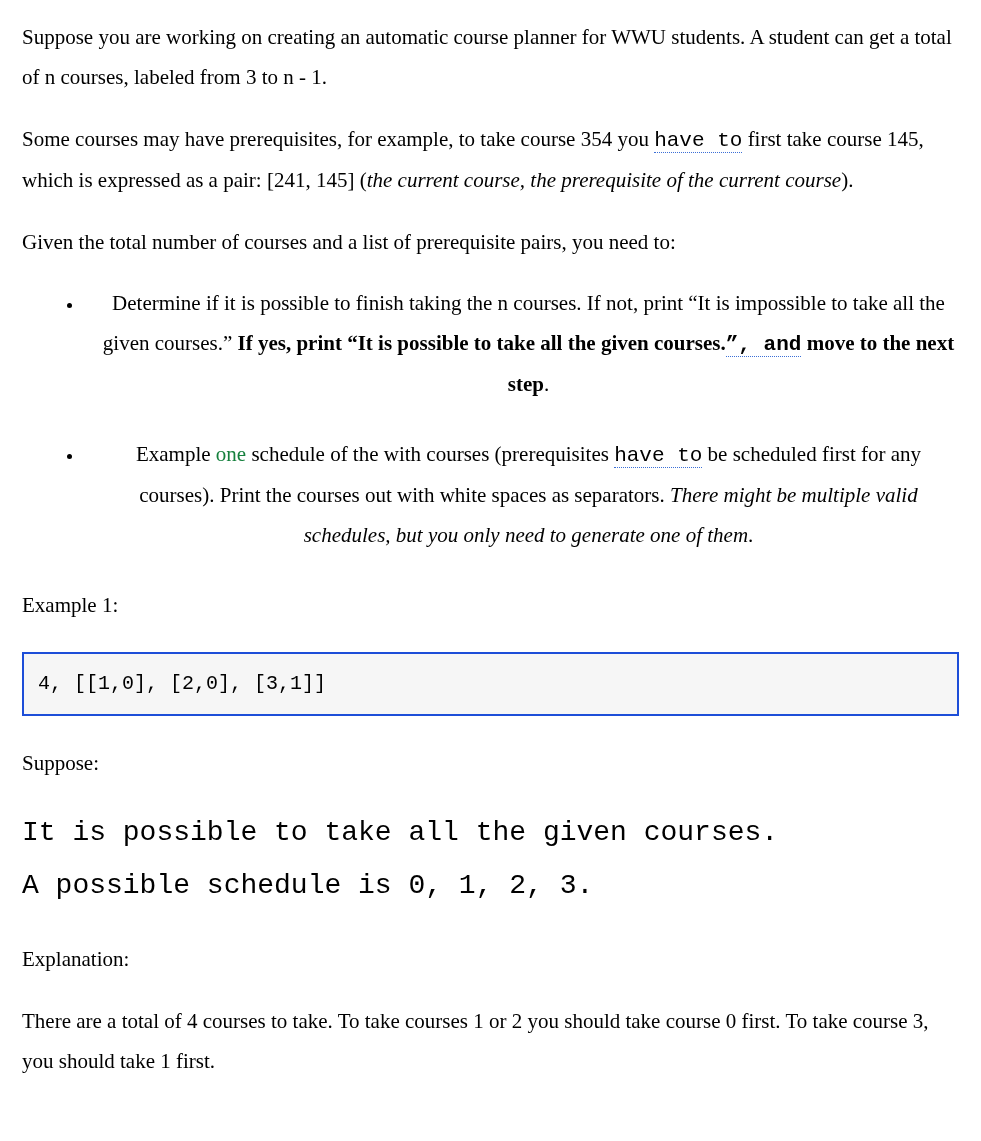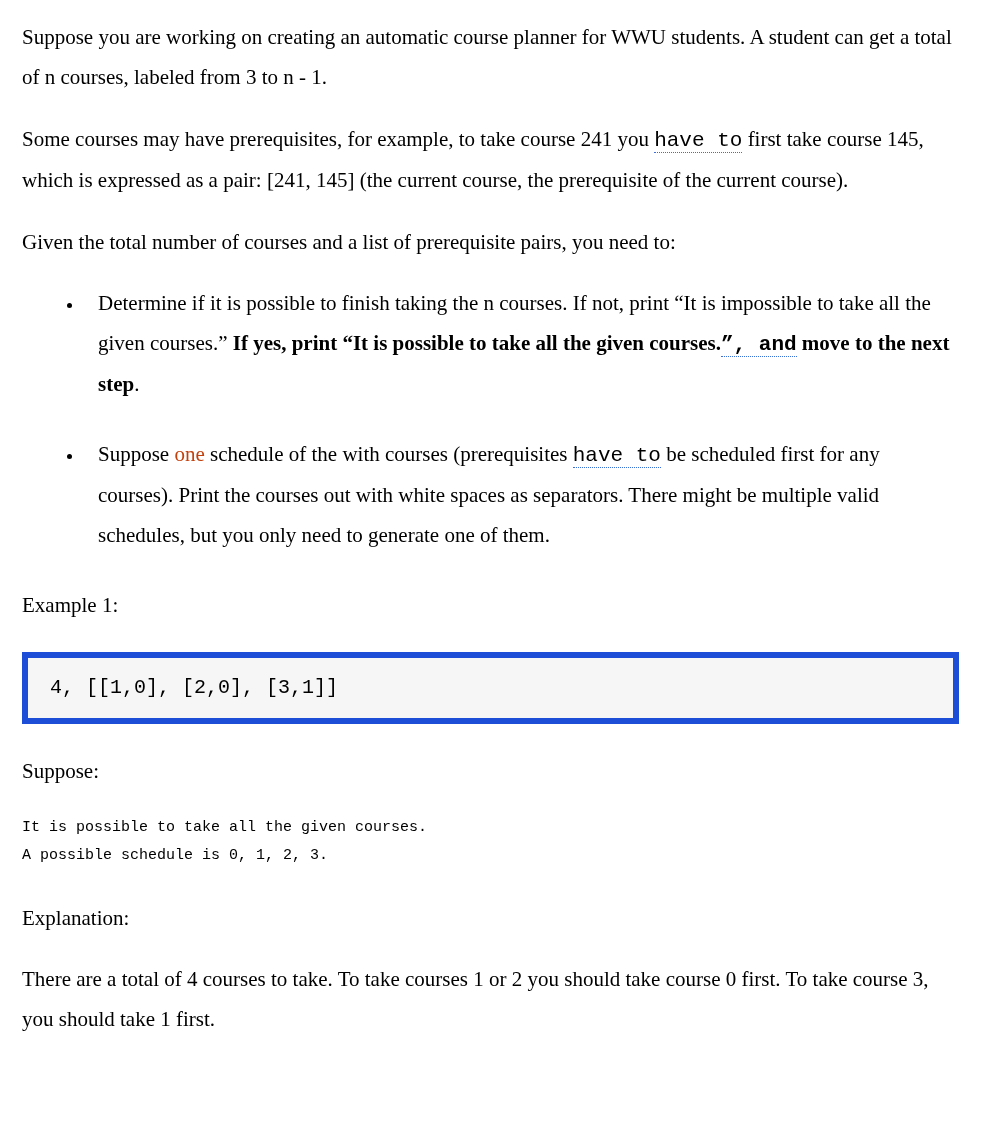--- a/index.html
+++ b/index.html
@@ -4,63 +4,63 @@
 <style>
   body {
     font-family: "Times New Roman", Times, serif;
     font-size: 21px;
     line-height: 1.9;
     margin: 18px 22px;
     color: #000;
     max-width: 981px;
   }
   p { margin: 0 0 22px 0; }
-  .italic { }
+  .italic { font-style: italic; }
   .bold { font-weight: bold; }
-  .red { color: #c2410c; }
+  .red { color: #15803d; }
   .dotted { border-bottom: 1px dotted #3b6fd6; padding-bottom: 0; font-family: Liberation Mono, monospace; }
   ul { margin: 0 0 22px 0; padding-left: 62px; }
-  li { padding-left: 14px; margin-bottom: 30px; }
+  li { padding-left: 14px; margin-bottom: 30px; text-align: center; }
   li::marker { font-size: 18px; }
   .code-box {
     font-family: "Consolas", "Menlo", "Courier New", monospace;
     font-size: 20px;
     background: #f6f6f6;
-    border: 6px solid #1d4ed8;
-    padding: 16px 22px;
+    border: 2px solid #1d4ed8;
+    padding: 16px 14px;
     margin: 0 0 28px 0;
     line-height: 1.4;
   }
   .mono {
     font-family: "Consolas", "Menlo", "Courier New", monospace;
-    font-size: 15px;
+    font-size: 28px;
     white-space: pre;
     line-height: 1.9;
     margin-bottom: 28px;
   }
   .section-label { margin-bottom: 22px; }
   .heading { font-weight: normal; margin-bottom: 26px; }
 </style>
 </head>
 <body>
 
 <p>Suppose you are working on creating an automatic course planner for WWU students. A student can get a total of n courses, labeled from 3 to n - 1.</p>
 
 <p>
-  <span>Some courses may have prerequisites, for example, to take course 241 you </span><span class="dotted">have to</span><span> first take course 145, which is expressed as a pair: [241, 145] (</span><span class="italic">the current course, the prerequisite of the current course</span><span>).</span>
+  <span>Some courses may have prerequisites, for example, to take course 354 you </span><span class="dotted">have to</span><span> first take course 145, which is expressed as a pair: [241, 145] (</span><span class="italic">the current course, the prerequisite of the current course</span><span>).</span>
 </p>
 
 <p>Given the total number of courses and a list of prerequisite pairs, you need to:</p>
 
 <ul>
   <li>
     <span>Determine if it is possible to finish taking the n courses. If not, print “It is impossible to take all the given courses.” </span><span class="bold"><span>If yes, print “It is possible to take all the given courses.</span><span class="dotted">”, and</span><span> move to the next step</span></span><span>.</span>
   </li>
   <li>
-    <span>Suppose </span><span class="red">one</span><span> schedule of the with courses (prerequisites </span><span class="dotted">have to</span><span> be scheduled first for any courses). Print the courses out with white spaces as separators. </span><span class="italic">There might be multiple valid schedules, but you only need to generate one of them</span><span>.</span>
+    <span>Example </span><span class="red">one</span><span> schedule of the with courses (prerequisites </span><span class="dotted">have to</span><span> be scheduled first for any courses). Print the courses out with white spaces as separators. </span><span class="italic">There might be multiple valid schedules, but you only need to generate one of them</span><span>.</span>
   </li>
 </ul>
 
 <p class="heading">Example 1:</p>
 
 <div class="code-box">4, [[1,0], [2,0], [3,1]]</div>
 
 <p class="section-label">Suppose:</p>
 
 <div class="mono">It is possible to take all the given courses.

